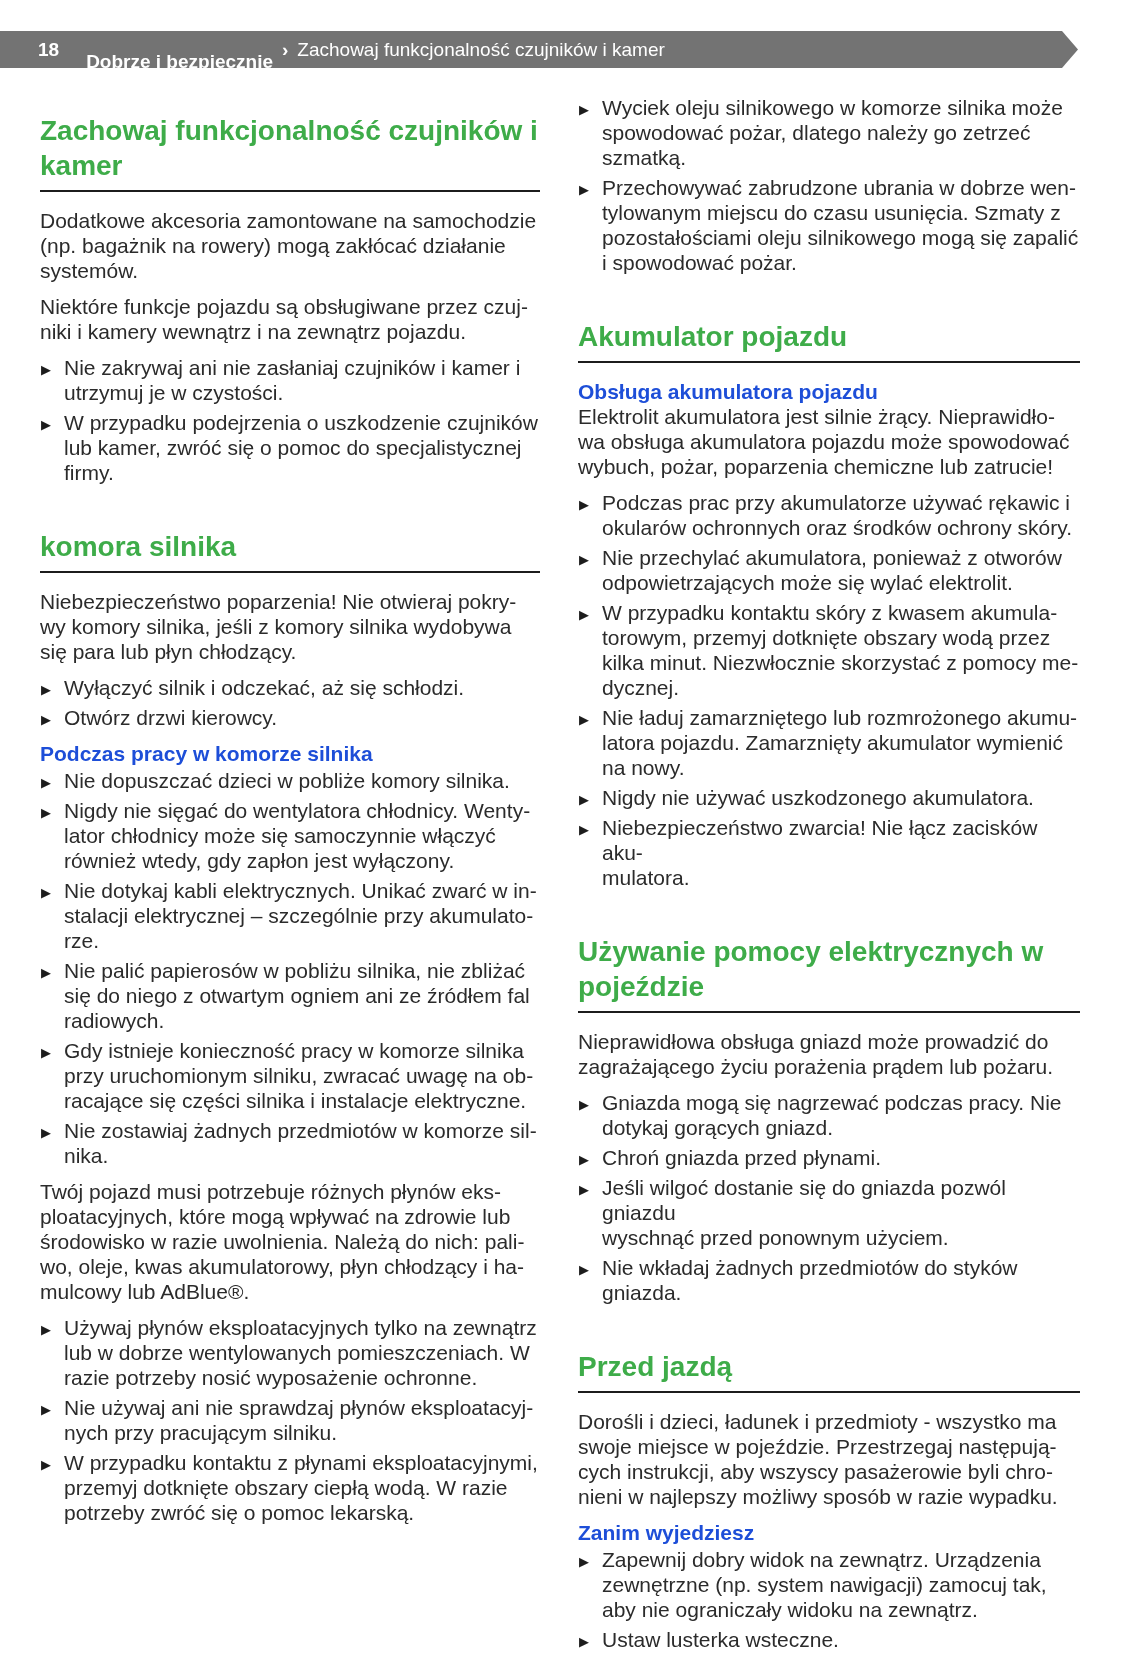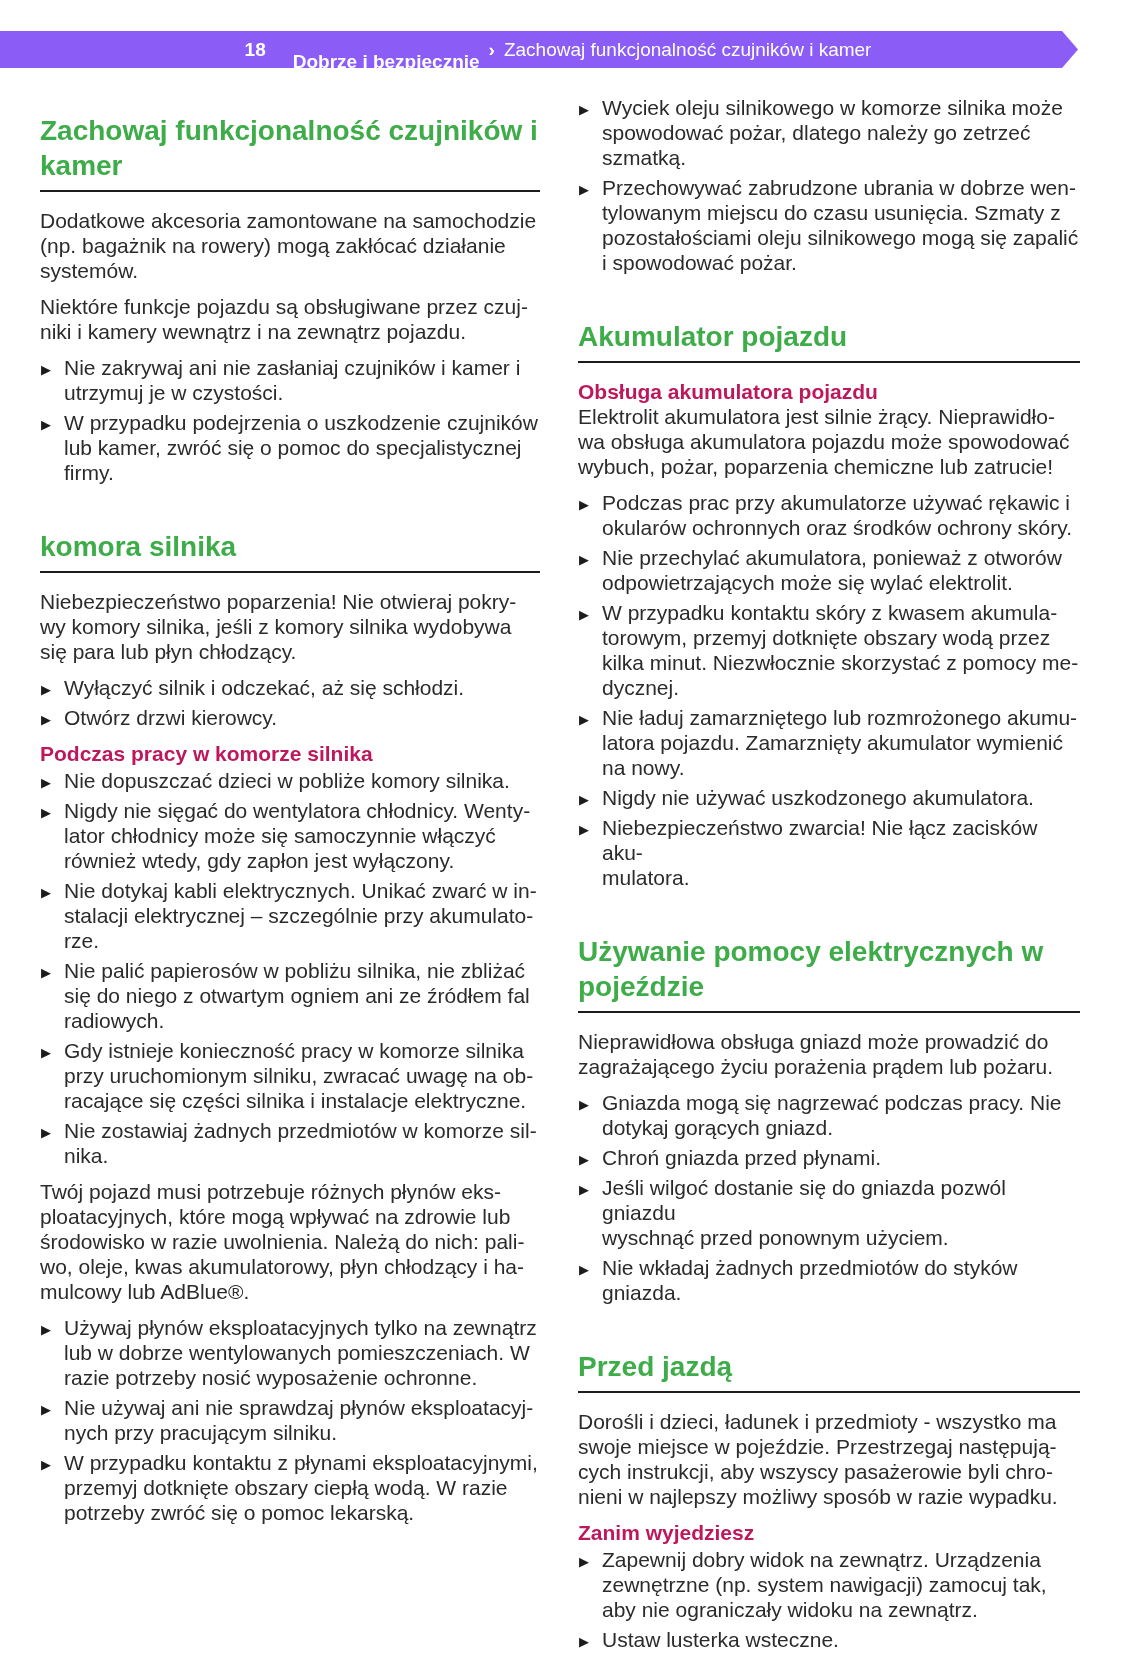--- a/index.html
+++ b/index.html
@@ -2,40 +2,39 @@
 <html><head>
 <meta charset="utf-8">
 <style>
   html,body{margin:0;padding:0;}
   body{
     width:1142px;height:1654px;position:relative;background:#ffffff;
     font-family:"Liberation Sans", sans-serif;color:#2b2b2b;overflow:hidden;
   }
   .header-bar{
     position:absolute;left:0;top:31px;width:1078px;height:37px;
-    background:#8b5cf6;color:#ffffff;display:flex;align-items:center;
+    background:#737373;color:#ffffff;display:flex;align-items:center;
     font-size:19px;line-height:37px;
     clip-path:polygon(0 0, calc(100% - 16px) 0, 100% 50%, calc(100% - 16px) 100%, 0 100%);
-    justify-content:center;
   }
   .header-bar .page-num{font-weight:700;margin-left:38px;}
   .header-bar .crumb{font-weight:700;margin-left:27px;margin-top:24px;}
   .header-bar .sep{font-weight:700;margin-left:9px;}
   .header-bar .topic{font-weight:400;margin-left:9px;}
   .content{position:absolute;left:40px;top:95px;display:flex;gap:38px;}
   .col-left{width:500px;}
   .col-right{width:502px;}
   h2.sec{
     color:#3EAC49;font-size:28px;line-height:35px;font-weight:700;
     margin:44px 0 0 0;white-space:pre-line;
   }
   h2.sec.first{margin-top:18px;}
   .rule{height:0;border-bottom:2.5px solid #1c1c1c;margin:7px 0 16px 0;}
   p.body{font-size:21px;line-height:25px;margin:0 0 11px 0;white-space:pre-line;}
-  h3.sub{font-size:21px;line-height:25px;font-weight:700;margin:10px 0 0 0;color:#be185d;}
+  h3.sub{font-size:21px;line-height:25px;font-weight:700;margin:10px 0 0 0;color:#1d4ed8;}
   h3.sub.mt0{margin-top:0;}
   ul.bullets{list-style:none;margin:2px 0 11px 0;padding:0;}
   li.bullet{
     position:relative;padding-left:24px;font-size:21px;line-height:25px;
     margin:0 0 5px 0;white-space:pre-line;
   }
   li.bullet .tri{position:absolute;left:1px;top:2px;font-size:13px;color:#1c1c1c;}
 </style>
 </head>
 <body>

